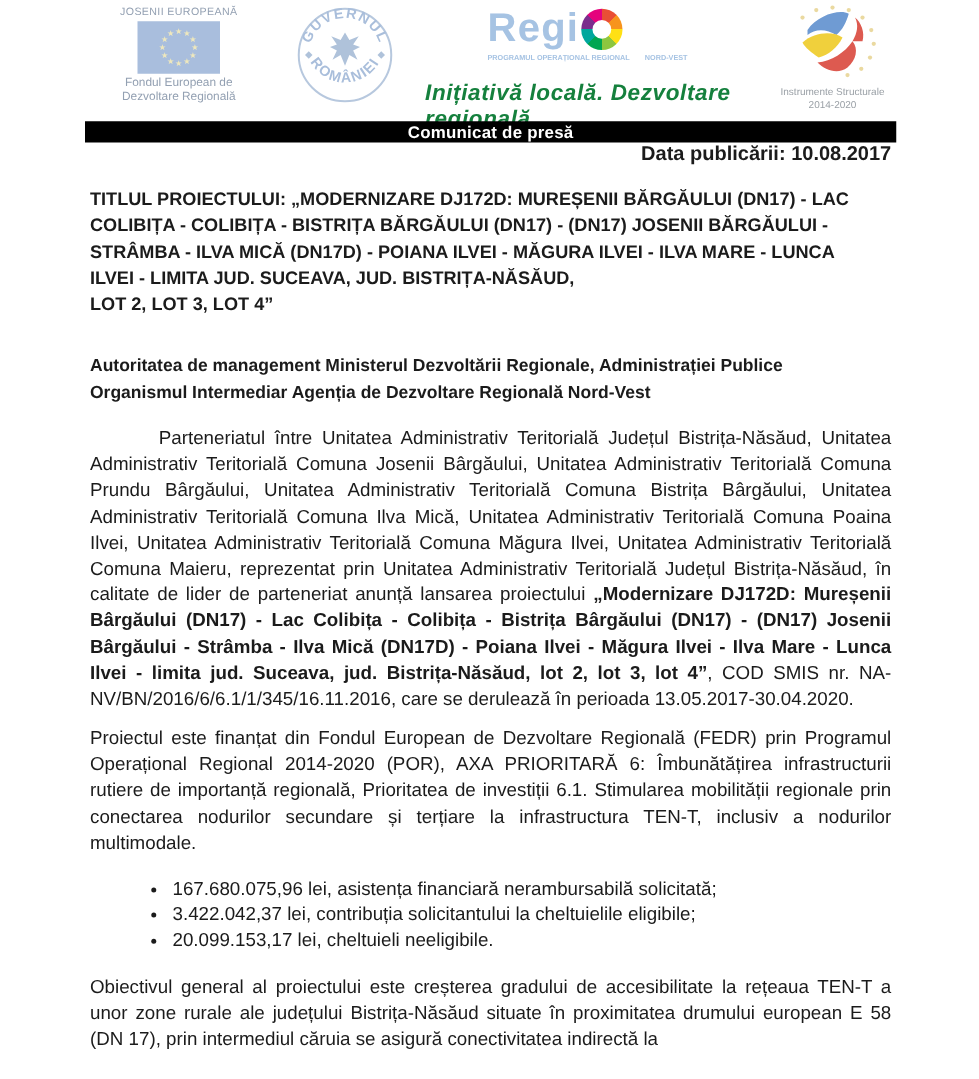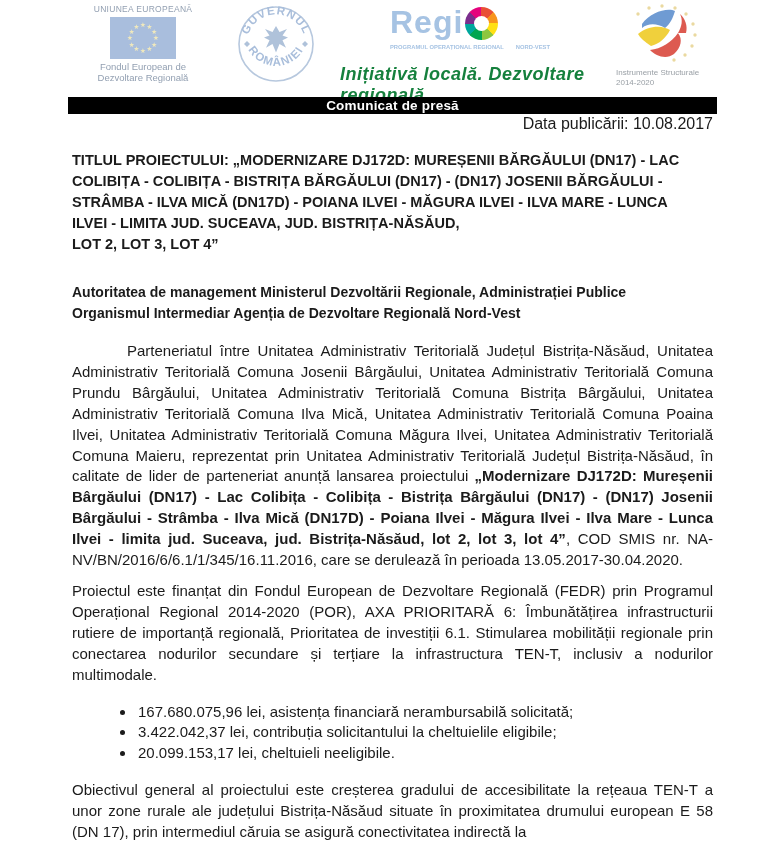--- a/index.html
+++ b/index.html
@@ -22,48 +22,48 @@
   .regio{position:absolute;left:390px;top:2px;width:165px;}
   .regio-row{display:flex;align-items:flex-start;}
   .regio-word{font-size:32px;line-height:40px;font-weight:bold;color:#a6c3e3;letter-spacing:1px;}
   .regio-o{position:relative;width:33px;height:33px;border-radius:50%;margin:5px 0 0 2px;
     background:conic-gradient(#e94f35 0 45deg,#f7941d 45deg 90deg,#ffe014 90deg 135deg,#8dc63f 135deg 180deg,#00a651 180deg 225deg,#00a79d 225deg 270deg,#7b2e8d 270deg 315deg,#e5027d 315deg 360deg);}
   .regio-o::after{content:"";position:absolute;left:9px;top:9px;width:15px;height:15px;border-radius:50%;background:#fff;}
   .regio-sub{display:flex;justify-content:space-between;width:160px;font-size:5.8px;color:#a6c3e3;font-weight:bold;margin-top:2px;}
 
   .tagline{position:absolute;left:340px;top:64px;width:320px;font-size:18px;font-style:italic;font-weight:600;color:#15803d;letter-spacing:.5px;}
 
-  .isl{position:absolute;left:616px;top:2px;width:100px;}
+  .isl{position:absolute;left:616px;top:2px;width:100px;text-align:center;}
   .isl-text{font-size:8px;line-height:1.25;color:#9aa0a6;}
 
   
   .banner{position:absolute;left:68px;top:97px;width:649px;height:17px;background:#000000;
     color:#ffffff;font-weight:bold;font-size:13.5px;line-height:17px;text-align:center;letter-spacing:.2px;}
-  .pubdate{position:absolute;left:72px;top:115px;width:641px;text-align:right;font-weight:normal;font-size:16px;}
+  .pubdate{position:absolute;left:72px;top:115px;width:641px;text-align:right;font-weight:bold;font-size:16px;}
 
   
   .content{position:absolute;left:72px;top:150px;width:641px;}
   .title{font-weight:bold;font-size:14.5px;line-height:21px;white-space:pre-line;}
   .program{margin-top:27px;font-weight:bold;font-size:14px;line-height:21px;}
   .program .indent{padding-left:92px;}
   p.body{margin:10px 0 0 0;font-size:15px;line-height:20.9px;text-align:justify;}
   p.first{margin-top:17px;text-indent:55px;}
   .bold{font-weight:bold;}
   ul.funding{margin:16px;padding:0 0 0 48px;font-size:15px;line-height:20.9px;}
   ul.funding li{margin:0;padding-left:2px;}
 </style>
 </head>
 <body>
 
 <div class="page">
 
   <div class="hdr">
 
     <div class="eu-logo">
-      <div class="eu-label-top">UNIUNEA EUROPEANĂ</div>
+      <div class="eu-label-top">JOSENII EUROPEANĂ</div>
       <div class="eu-flag">
         <span class="eu-star" style="--a:0deg">★</span>
         <span class="eu-star" style="--a:30deg">★</span>
         <span class="eu-star" style="--a:60deg">★</span>
         <span class="eu-star" style="--a:90deg">★</span>
         <span class="eu-star" style="--a:120deg">★</span>
         <span class="eu-star" style="--a:150deg">★</span>
         <span class="eu-star" style="--a:180deg">★</span>
         <span class="eu-star" style="--a:210deg">★</span>
         <span class="eu-star" style="--a:240deg">★</span>

